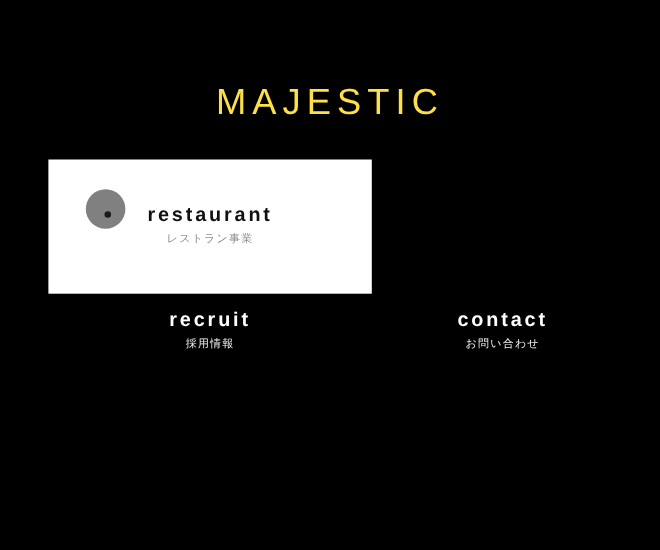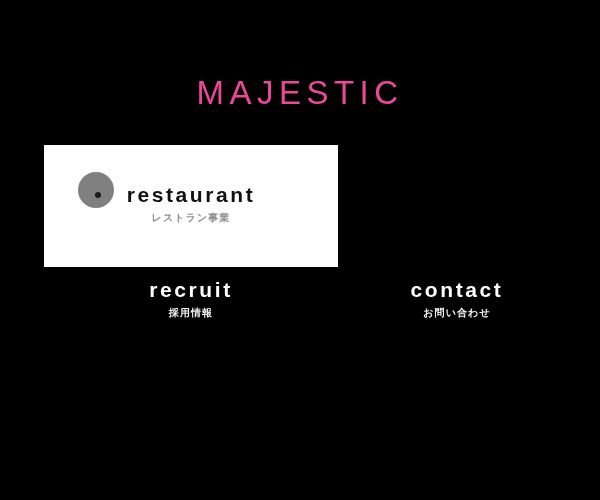--- a/index.html
+++ b/index.html
@@ -25,21 +25,21 @@
     background: #000000;
   }
 
   
   .site-title {
     position: absolute;
     left: 0;
     top: 74px;
     width: 600px;
     text-align: center;
-    color: #ec4899;
+    color: #fde047;
     font-size: 33px;
     font-weight: 300;
     letter-spacing: 5.5px;
     line-height: 38px;
     white-space: nowrap;
     font-family: "Liberation Sans", "DejaVu Sans", sans-serif;
   }
 
   
   .menu-grid {
@@ -92,30 +92,30 @@
     left: 0;
     width: 100%;
     text-align: center;
   }
   .menu-item.restaurant .menu-text { top: 40px; }
   .menu-item.design     .menu-text { top: 40px; }
   .menu-item.recruit    .menu-text { top: 13px; }
   .menu-item.contact    .menu-text { top: 13px; }
 
   .menu-label {
-    font-size: 21px;
+    font-size: 18px;
     font-weight: bold;
     letter-spacing: 2.6px;
     line-height: 20px;
     white-space: nowrap;
     font-family: "Liberation Sans", "DejaVu Sans", sans-serif;
   }
   .menu-sub {
     font-size: 10px;
-    font-weight: bold;
+    font-weight: normal;
     letter-spacing: 1.1px;
     line-height: 15px;
     margin-top: 5px;
     white-space: nowrap;
     font-family: "DejaVu Sans", "Liberation Sans", sans-serif;
   }
 
   
   .menu-item.design .menu-label,
   .menu-item.recruit .menu-label,

